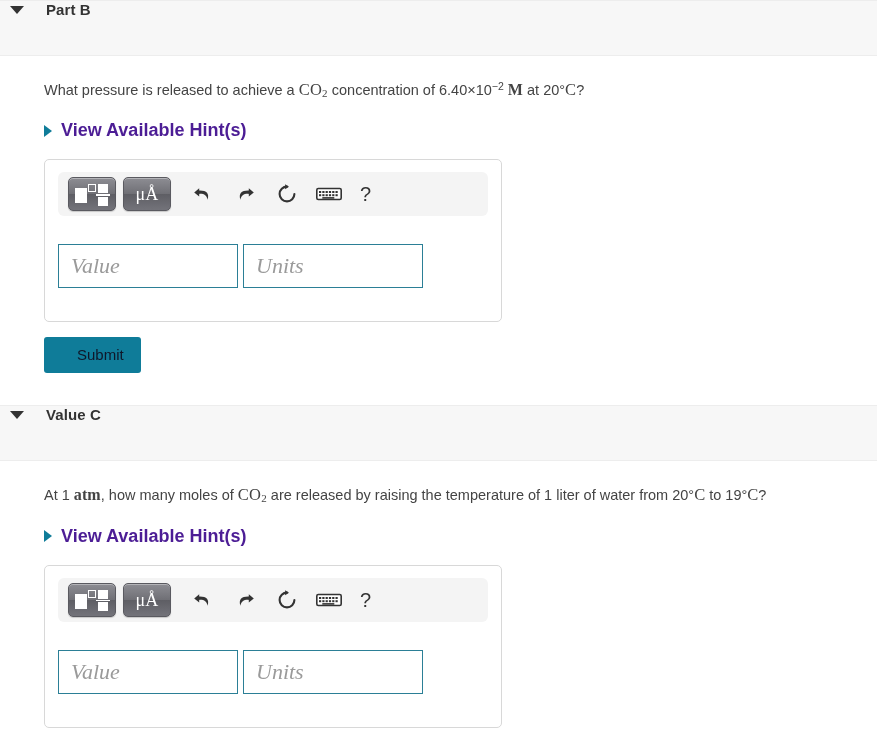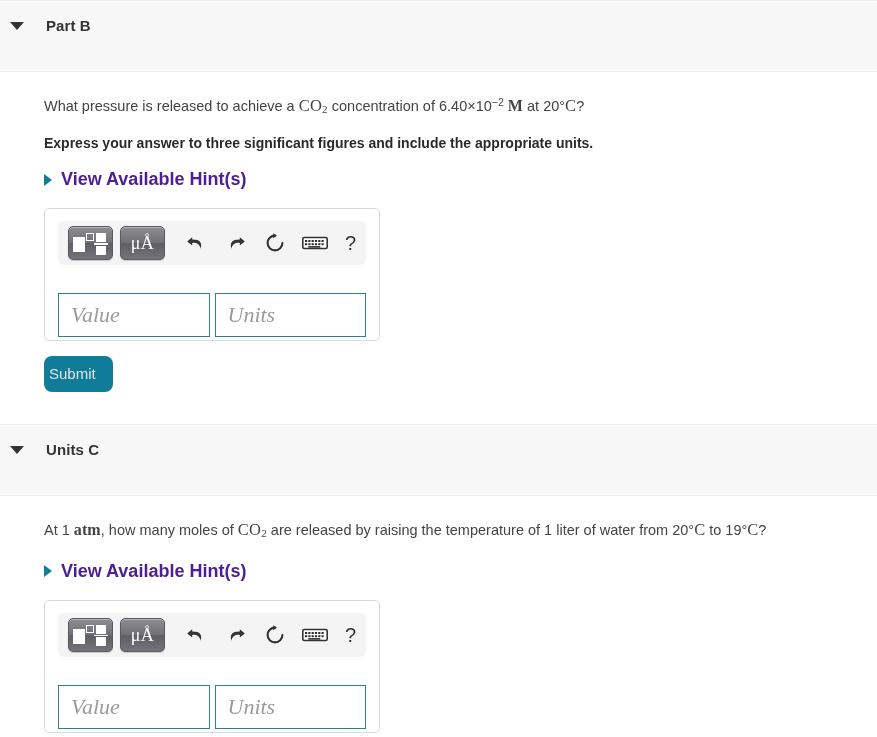--- a/index.html
+++ b/index.html
@@ -16,24 +16,23 @@
     -webkit-font-smoothing: antialiased;
   }
 
   .page { position: relative; width: 877px; }
 
   
   .part-header {
     background: #f7f7f7;
     border-top: 1px solid #ededed;
     border-bottom: 1px solid #ededed;
-    height: 72px;
+    height: 56px;
     display: flex;
     align-items: flex-start;
-    padding-top: 16px;
     box-sizing: border-box;
   }
   .disclosure-tri {
     width: 0; height: 0;
     border-left: 7px solid transparent;
     border-right: 7px solid transparent;
     border-top: 8px solid #333333;
     margin-left: 10px;
     margin-top: 5px;
     cursor: pointer;
@@ -104,25 +103,25 @@
   }
   .hint-label {
     color: #4c1d95;
     font-size: 18px;
     font-weight: bold;
   }
 
   
   .answer-box {
     margin-top: 18px;
-    width: 336px;
+    width: 458px;
     border: 1px solid #d8d8d8;
     border-radius: 5px;
     background: #ffffff;
-    padding: 12px 13px 3px 13px;
+    padding: 12px 13px 33px 13px;
     box-sizing: border-box;
   }
   .mathtoolbar {
     background: #f4f4f4;
     border-radius: 6px;
     height: 44px;
     display: flex;
     align-items: center;
     padding: 0 10px;
     box-sizing: border-box;
@@ -195,26 +194,26 @@
   .field-ph {
     font-family: "Liberation Serif", serif;
     font-style: italic;
     font-size: 22px;
     color: #9a9a9a;
   }
 
   .submit-btn {
     margin-top: 15px;
     background: #0f7c99;
-    color: #e5e5e5;
+    color: #0f172a;
     border: none;
-    border-radius: 8px;
+    border-radius: 3px;
     font-family: "Liberation Sans", sans-serif;
     font-size: 15px;
-    padding: 9px 17px 10px 5px;
+    padding: 9px 17px 10px 33px;
     cursor: pointer;
     display: inline-block;
   }
 
   .spacer-gap { height: 32px; }
 </style>
 </head>
 <body>
 
 <div class="page">
@@ -224,21 +223,20 @@
     <div class="part-title">Part B</div>
   </div>
 
   <div class="part-body">
 
     <div class="question">
       <span>What pressure is released to achieve a </span><span class="mathserif"><span>CO</span><sub>2</sub></span><span> concentration of </span><span class="sci"><span>6.40×10</span><sup>−2</sup></span>
       <span class="mathbold">M</span><span> at 20</span><span class="degc"><span>°</span><span class="cc">C</span></span><span>?</span>
     </div>
 
-    <div class="instruction">Express your answer to three significant figures and include the appropriate units.</div>
 
     <div class="hints">
       <span class="hint-tri"></span>
       <span class="hint-label">View Available Hint(s)</span>
     </div>
 
     <div class="answer-box">
       <div class="mathtoolbar">
 
         <div class="tb-btn">
@@ -308,21 +306,21 @@
       </div>
     </div>
 
     <div class="submit-btn">Submit</div>
   </div>
 
   <div class="spacer-gap"></div>
 
   <div class="part-header">
     <div class="disclosure-tri"></div>
-    <div class="part-title">Units C</div>
+    <div class="part-title">Value C</div>
   </div>
 
   <div class="part-body">
 
     <div class="question">
       <span>At 1 </span><span class="mathbold">atm</span><span>, how many moles of </span><span class="mathserif"><span>CO</span><sub>2</sub></span><span> are released by raising the temperature of 1 liter of water from 20</span><span class="degc"><span>°</span><span class="cc">C</span></span><span> to 19</span><span class="degc"><span>°</span><span class="cc">C</span></span><span>?</span>
     </div>
 
 
     <div class="hints">

